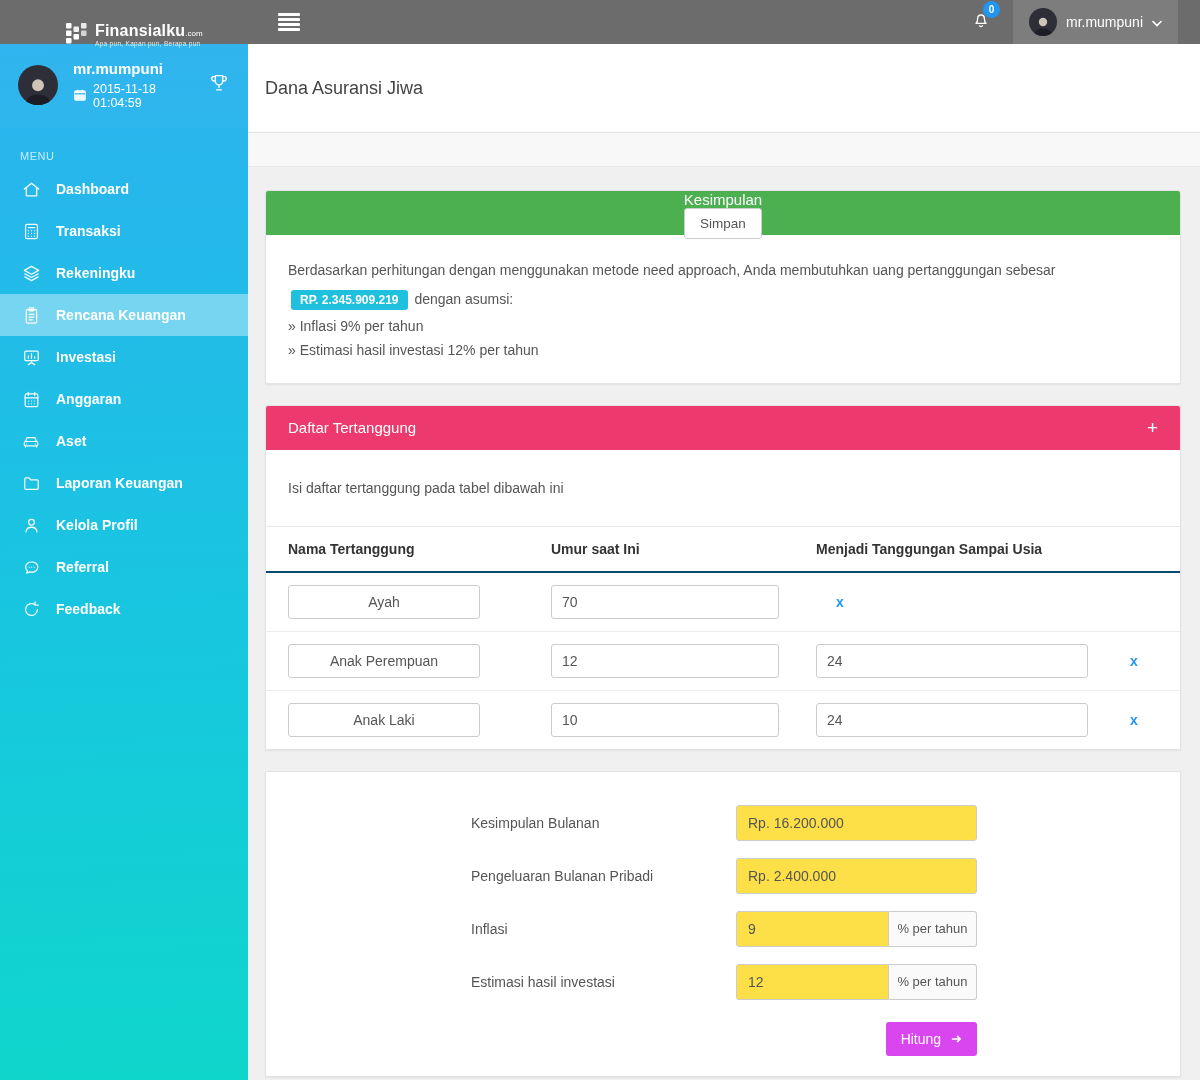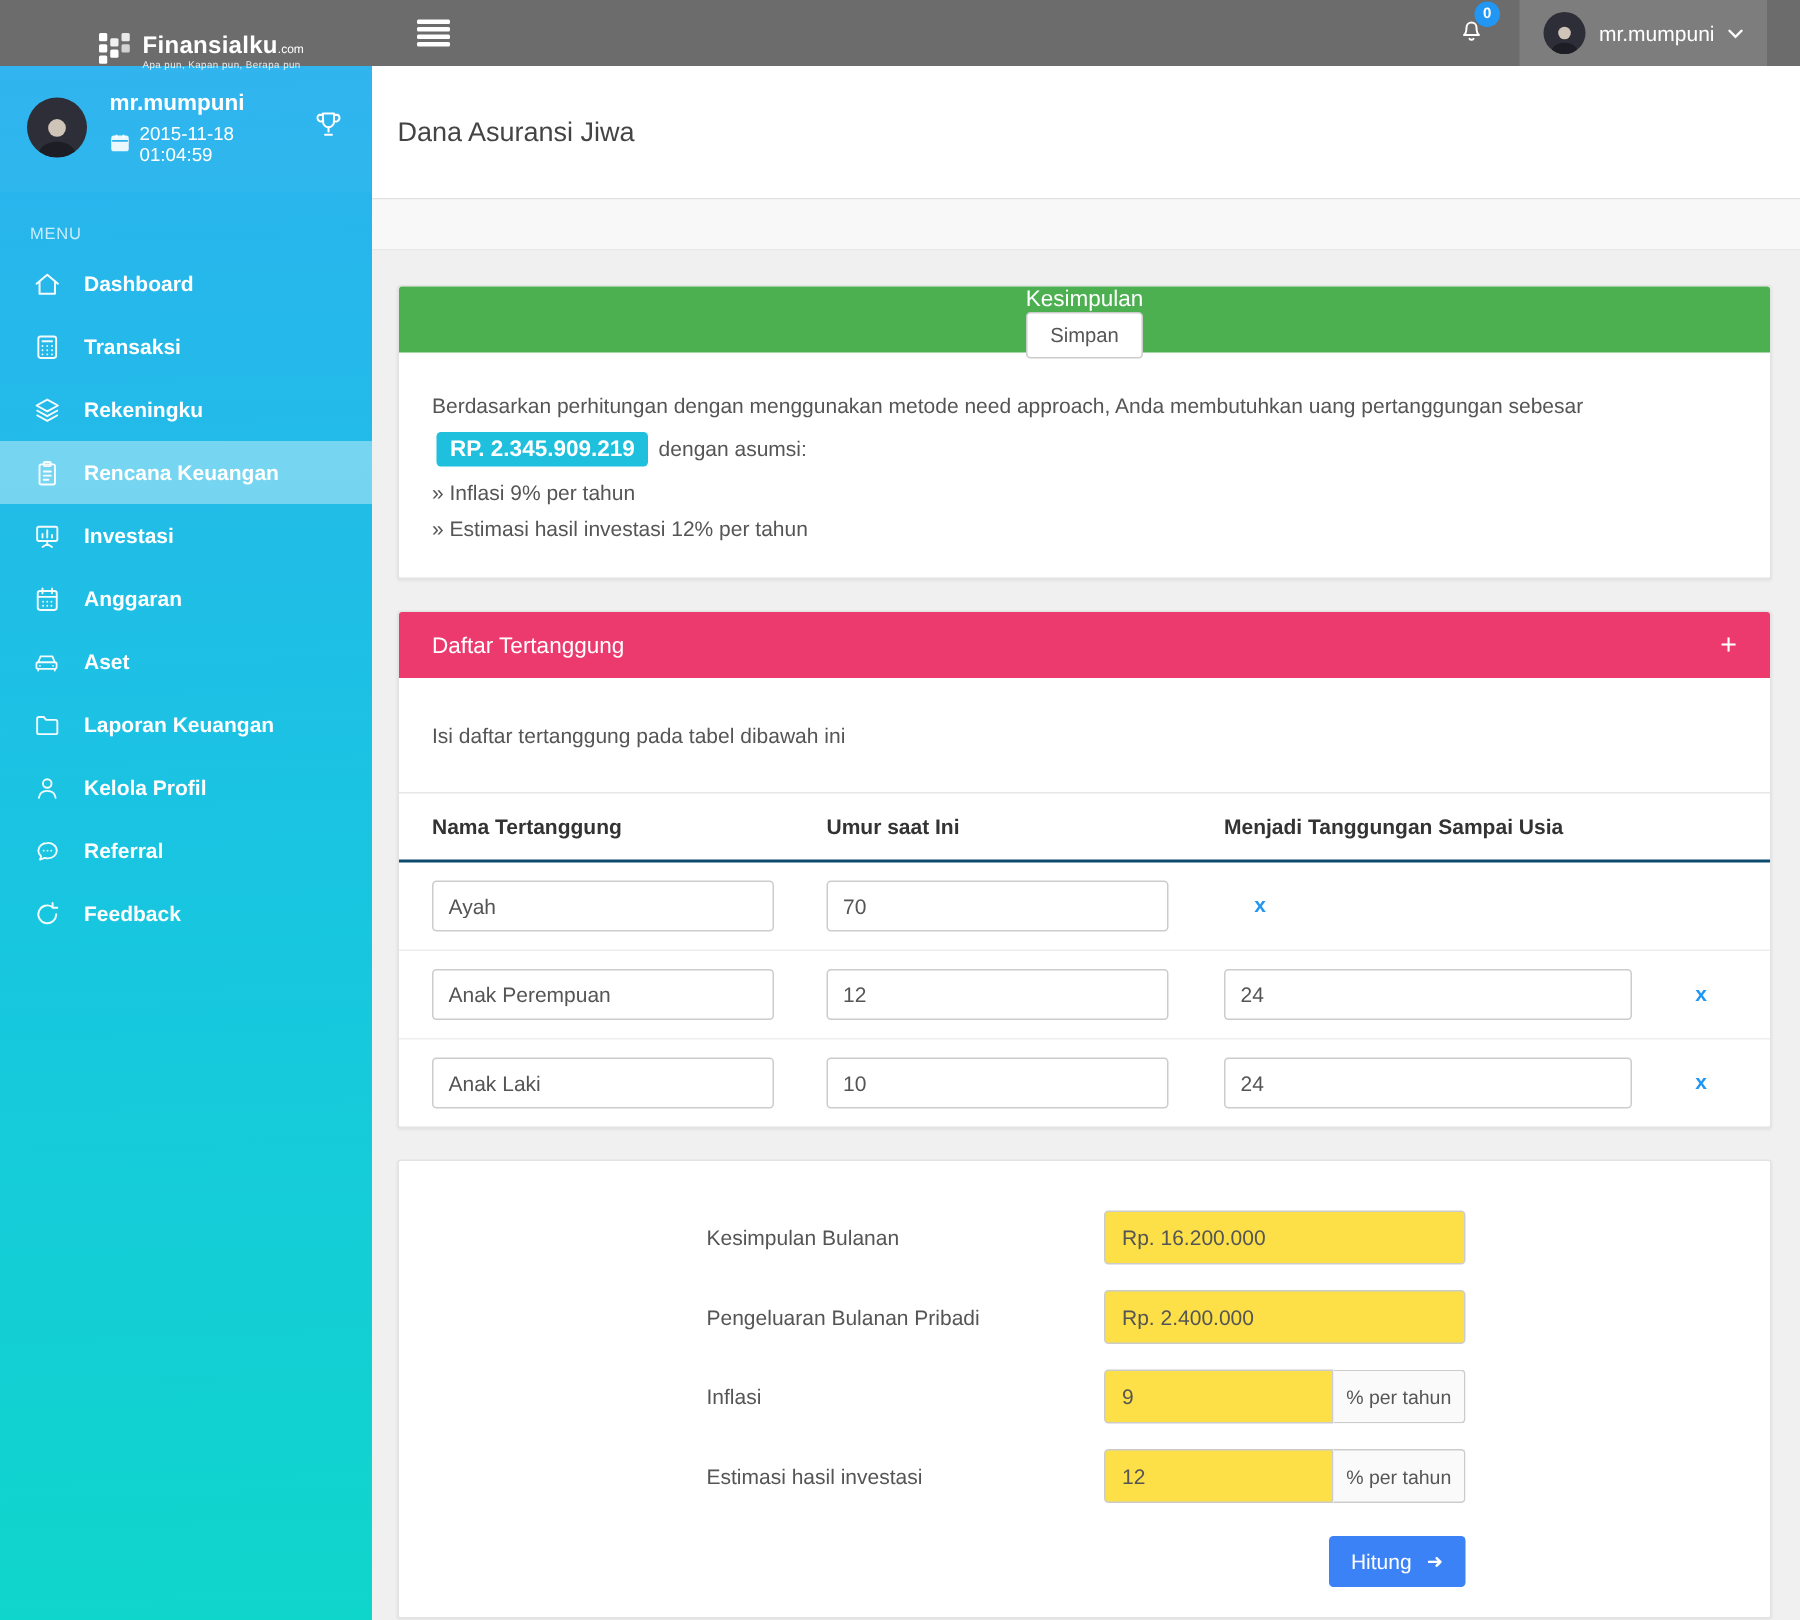--- a/index.html
+++ b/index.html
@@ -44,42 +44,42 @@
 
   .card { background:#fff; border:1px solid #e3e3e3; border-radius:2px; box-shadow:0 1px 2px rgba(0,0,0,.06); margin-bottom:21px; }
   .card-header { height:44px; display:flex; align-items:center; justify-content:space-between; padding:0 22px; color:#fff; font-size:15px; border-radius:2px 2px 0 0; }
   .header-green { background:#4caf50;flex-direction:column; }
   .header-pink { background:#ec3a6f; }
   .btn-simpan { background:#fff; color:#555; border:1px solid #ccc; border-radius:3px; padding:7px 15px; font-size:13.5px; cursor:pointer; font-family:inherit; }
   .add-plus { color:#fff; font-size:19px; font-weight:400; cursor:pointer; line-height:1; }
 
   .kes-body { padding:21px 22px 23px 22px; font-size:14px; color:#555; }
   .kes-par { line-height:2.05; }
-  .badge-cyan { background:#1fc0dd; color:#fff; font-size:15px; font-weight:700; padding:3px 9px; border-radius:3px; margin:0 3px; white-space:nowrap;text-align:right; }
+  .badge-cyan { background:#1fc0dd; color:#fff; font-size:12px; font-weight:700; padding:3px 9px; border-radius:3px; margin:0 3px; white-space:nowrap;text-align:right; }
   .kes-line { line-height:1.45; margin-top:3px; }
 
   .tert-instruction { padding:30px 22px; font-size:14px; color:#555; border-bottom:1px solid #e8e8e8; }
   .t-row { display:flex; align-items:center; padding:0 22px; }
   .t-head { height:46px; border-bottom:2px solid #0c4a6e; font-weight:700; font-size:14px; color:#333; }
   .t-data { padding-top:12px; padding-bottom:12px; border-bottom:1px solid #ededed; }
   .t-data:last-child { border-bottom:none; }
   .tc1 { width:263px; } .tc2 { width:265px; } .tc3 { flex:1; } .tcx { width:48px; text-align:center; }
   .tin { height:34px; border:1px solid #ccc; border-radius:3px; padding:0 10px; font-size:14px; color:#555; font-family:inherit; background:#fff; }
-  .tc1 .tin { width:228px; } .tc2 .tin { width:228px; } .tc3 .tin { width:272px; }
+  .tc1 .tin { width:192px;text-align:center; } .tc2 .tin { width:228px; } .tc3 .tin { width:272px; }
   .x-del { color:#2196f3; font-weight:700; font-size:14px; cursor:pointer; }
 
   .form-card { padding:33px 0 20px 0; }
   .form-row { display:flex; align-items:center; margin-bottom:17px; }
   .form-label { margin-left:205px; width:265px; font-size:14px; color:#555; }
   .fin { height:36px; border:1px solid #ccc; border-radius:3px; padding:0 11px; font-size:14px; color:#555; font-family:inherit; background:#fde047; width:241px; }
   .input-group { display:flex; width:241px; }
   .input-group .fin { width:153px; border-radius:3px 0 0 3px; }
   .addon { width:88px; border:1px solid #ccc; border-left:none; border-radius:0 3px 3px 0; background:#fafafa; color:#555; font-size:13px; display:flex; align-items:center; justify-content:center; }
   .hitung-row { display:flex; justify-content:flex-end; width:711px; margin-top:22px; }
-  .btn-hitung { background:#3b82f6; color:#fff; border:none; border-radius:3px; padding:9px 15px; font-size:14px; font-family:inherit; cursor:pointer; display:flex; align-items:flex-start; gap:10px; }
+  .btn-hitung { background:#d946ef; color:#fff; border:none; border-radius:3px; padding:9px 15px; font-size:14px; font-family:inherit; cursor:pointer; display:flex; align-items:flex-start; gap:10px; }
   .btn-hitung .arr { font-size:13px; }
 </style>
 </head>
 <body>
 
 <div class="navbar">
   <div class="navbar-brand">
     <span class="brand-grid">
       <svg width="22" height="22" viewBox="0 0 22 22">
         <g fill="#ffffff">

